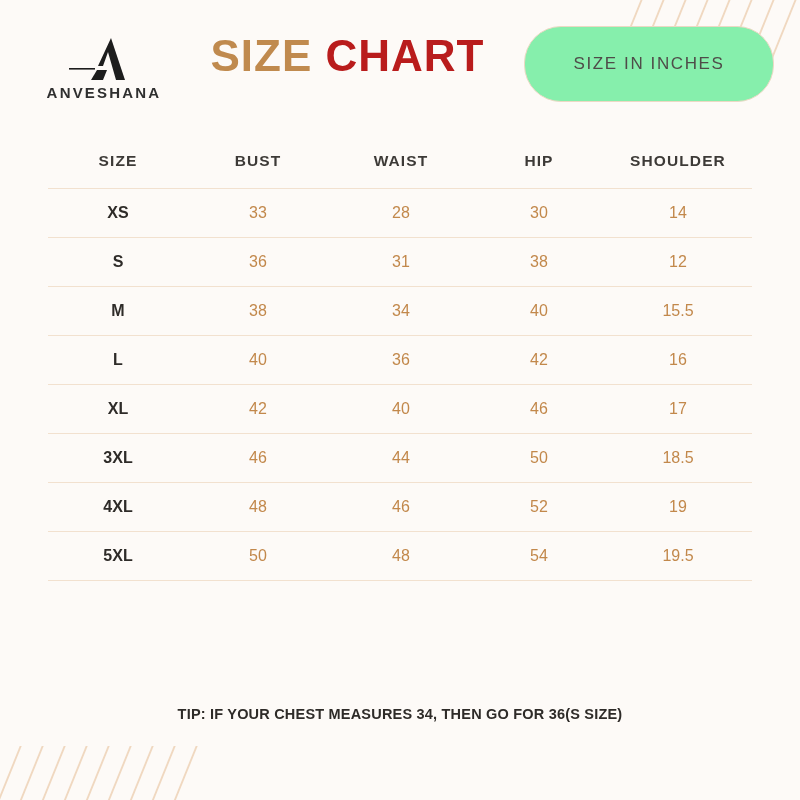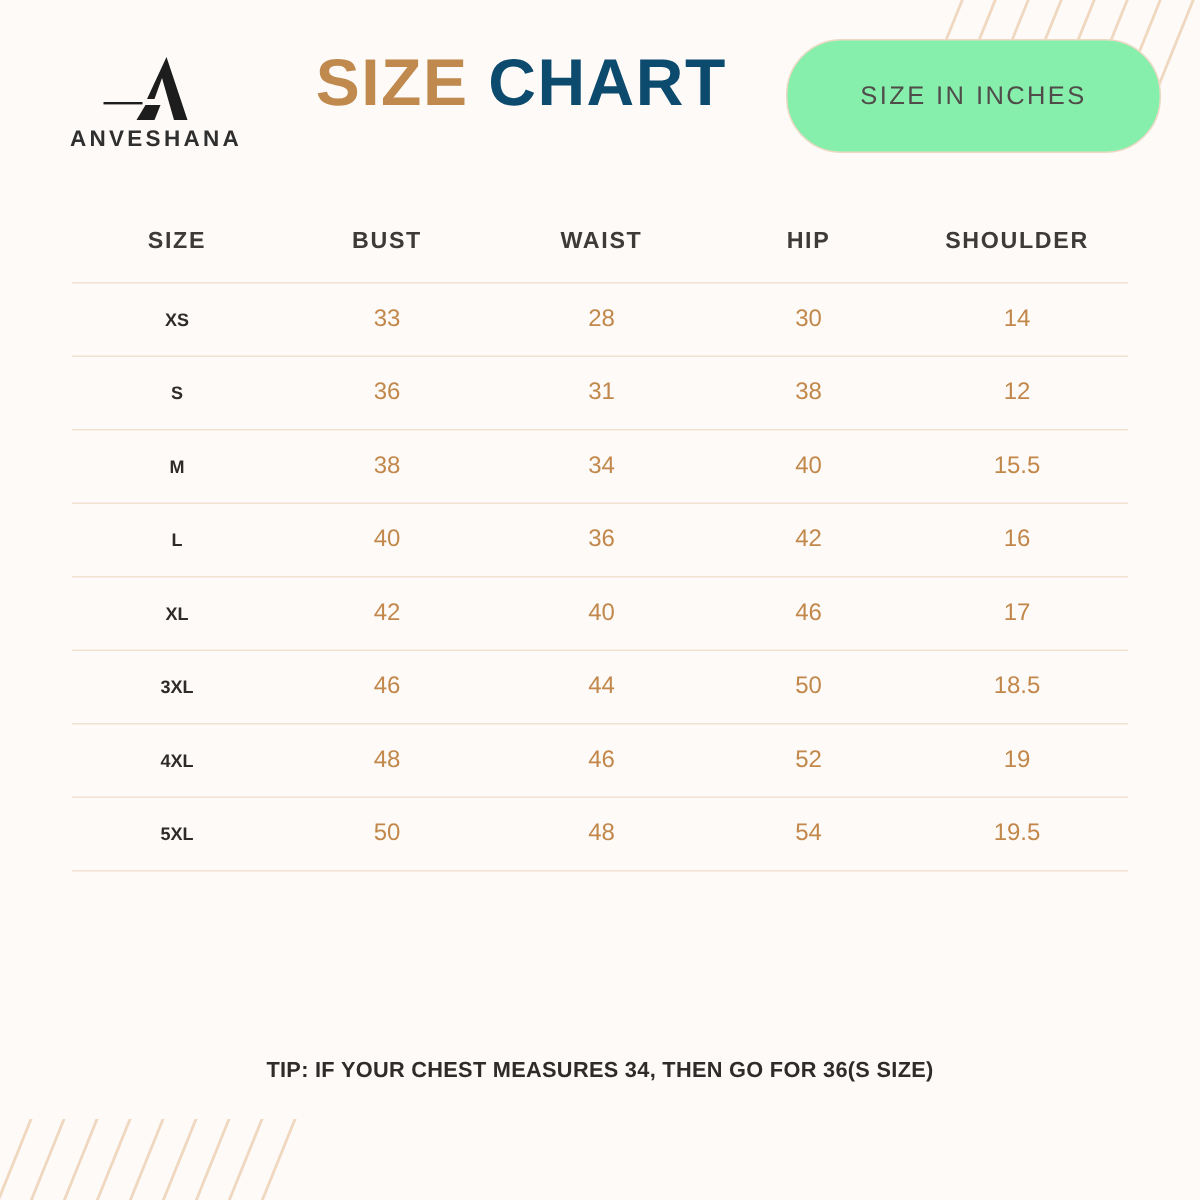--- a/index.html
+++ b/index.html
@@ -87,21 +87,21 @@
     text-align: center;
   }
   .main-title {
     font-size: 44px;
     font-weight: 700;
     letter-spacing: 1px;
     line-height: 1;
     white-space: nowrap;
   }
   .main-title .t1 { color: #c08a4e; }
-  .main-title .t2 { color: #0c4a6e; }
+  .main-title .t2 { color: #b91c1c; }
   .sub-title {
     margin-top: 12px;
     font-size: 18px;
     letter-spacing: 3px;
     color: #5c5955;
     font-weight: 500;
   }
 
   .unit-pill {
     position: absolute;
@@ -151,21 +151,21 @@
 
   tbody td {
     text-align: center;
     padding: 15px 0;
     font-size: 16px;
     border-top: 1px solid #f2e1cf;
   }
   tbody td.size-cell {
     color: #2e2b28;
     font-weight: 700;
-    font-size: 12px;
+    font-size: 16px;
   }
   tbody td.val-cell {
     color: #c2884b;
     font-weight: 400;
   }
   tbody tr:last-child td {
     border-bottom: 1px solid #f2e1cf;
   }
 
   .tip {

